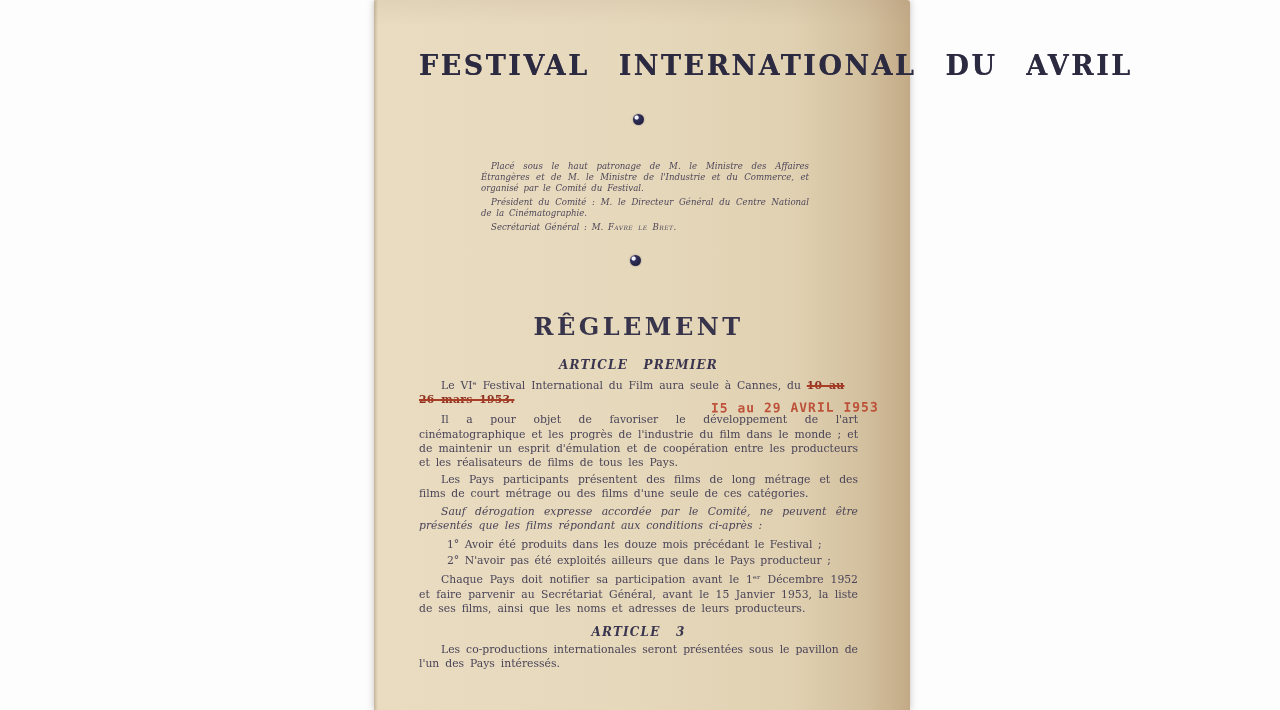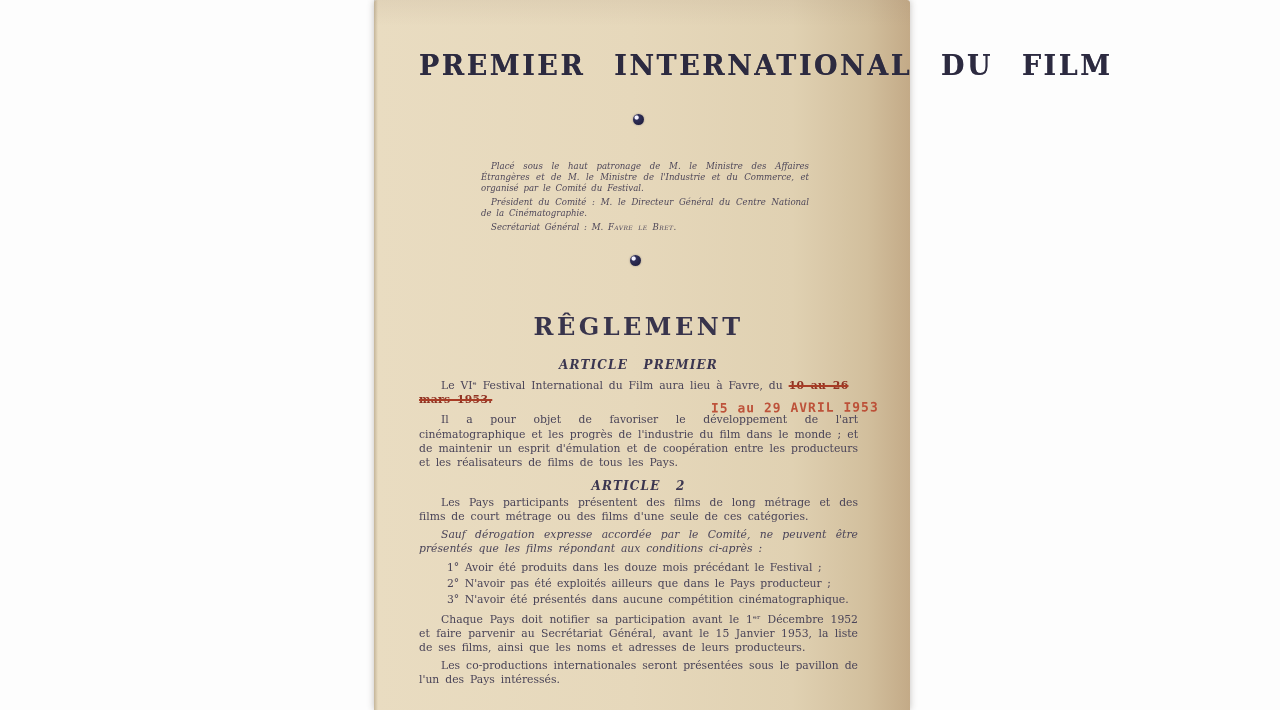--- a/index.html
+++ b/index.html
@@ -89,54 +89,53 @@
   }
 </style>
 </head>
 <body>
 
 <div class="scan-stage">
 
   <div class="paper">
     <div class="content">
 
-      <h1 class="festival-title">PREMIER INTERNATIONAL DU FILM</h1>
+      <h1 class="festival-title">FESTIVAL INTERNATIONAL DU AVRIL</h1>
 
       <div class="ball ball-1"></div>
 
       <div class="patronage">
         <p>Placé sous le haut patronage de M. le Ministre des Affaires Étrangères et de M. le Ministre de l'Industrie et du Commerce, et organisé par le Comité du Festival.</p>
         <p>Président du Comité : M. le Directeur Général du Centre National de la Cinématographie.</p>
         <p><span>Secrétariat Général : M.</span> <span class="smallcaps">Favre le Bret.</span></p>
       </div>
 
       <div class="ball ball-2"></div>
 
       <h2 class="reglement">RÊGLEMENT</h2>
 
       <h3 class="article-heading h-art1">ARTICLE PREMIER</h3>
 
-      <p class="body-par p-intro"><span>Le VIᵉ Festival International du Film aura lieu à Favre, du</span> <span class="struck-date">10 au 26 mars 1953.</span></p>
+      <p class="body-par p-intro"><span>Le VIᵉ Festival International du Film aura seule à Cannes, du</span> <span class="struck-date">10 au 26 mars 1953.</span></p>
 
       <p class="body-par p-after">Il a pour objet de favoriser le développement de l'art cinématographique et les progrès de l'industrie du film dans le monde ; et de maintenir un esprit d'émulation et de coopération entre les producteurs et les réalisateurs de films de tous les Pays.</p>
 
-      <h3 class="article-heading h-art2">ARTICLE 2</h3>
 
       <p class="body-par p-a2-1">Les Pays participants présentent des films de long métrage et des films de court métrage ou des films d'une seule de ces catégories.</p>
 
       <p class="body-par p-a2-2">Sauf dérogation expresse accordée par le Comité, ne peuvent être présentés que les films répondant aux conditions ci-après :</p>
 
       <ul class="conditions">
         <li>1° Avoir été produits dans les douze mois précédant le Festival ;</li>
         <li>2° N'avoir pas été exploités ailleurs que dans le Pays producteur ;</li>
-        <li>3° N'avoir été présentés dans aucune compétition cinématographique.</li>
       </ul>
 
       <p class="body-par p-a2-3">Chaque Pays doit notifier sa participation avant le 1ᵉʳ Décembre 1952 et faire parvenir au Secrétariat Général, avant le 15 Janvier 1953, la liste de ses films, ainsi que les noms et adresses de leurs producteurs.</p>
 
+      <h3 class="article-heading h-art3">ARTICLE 3</h3>
 
       <p class="body-par p-a3">Les co-productions internationales seront présentées sous le pavillon de l'un des Pays intéressés.</p>
 
       <div class="date-stamp">I5 au 29 AVRIL I953</div>
 
     </div>
   </div>
 </div>
 
 </body></html>

